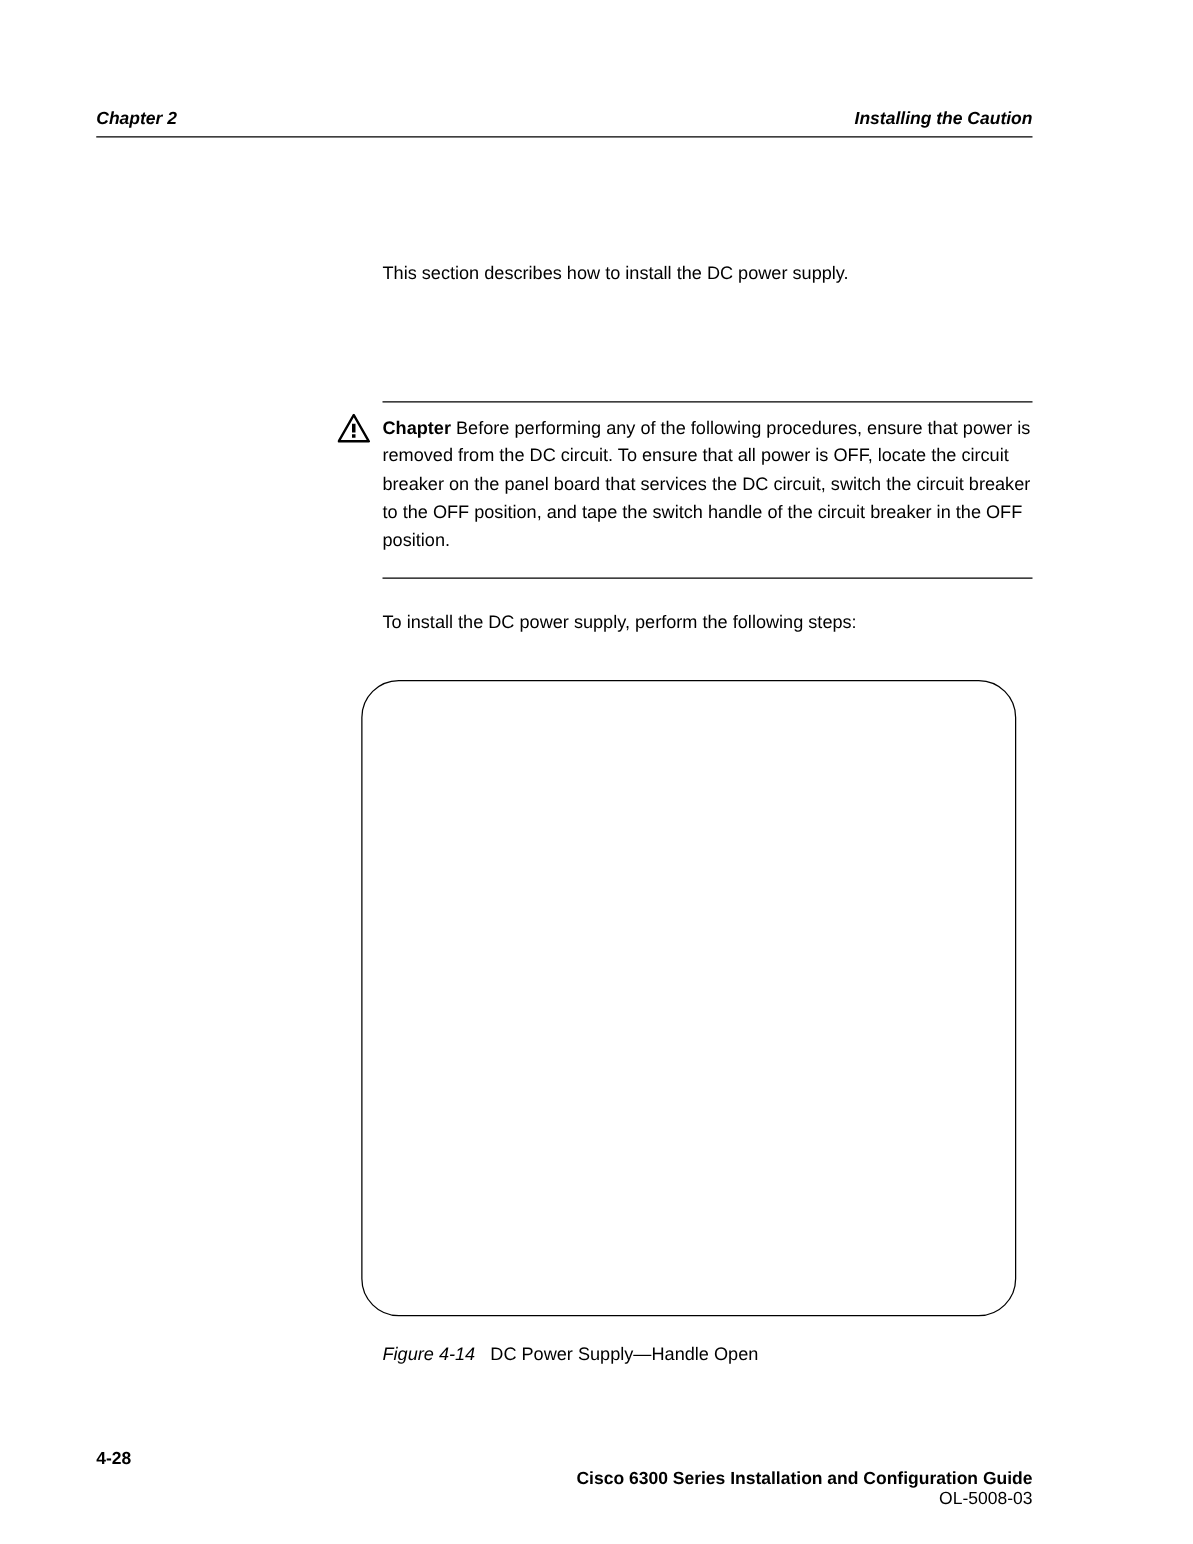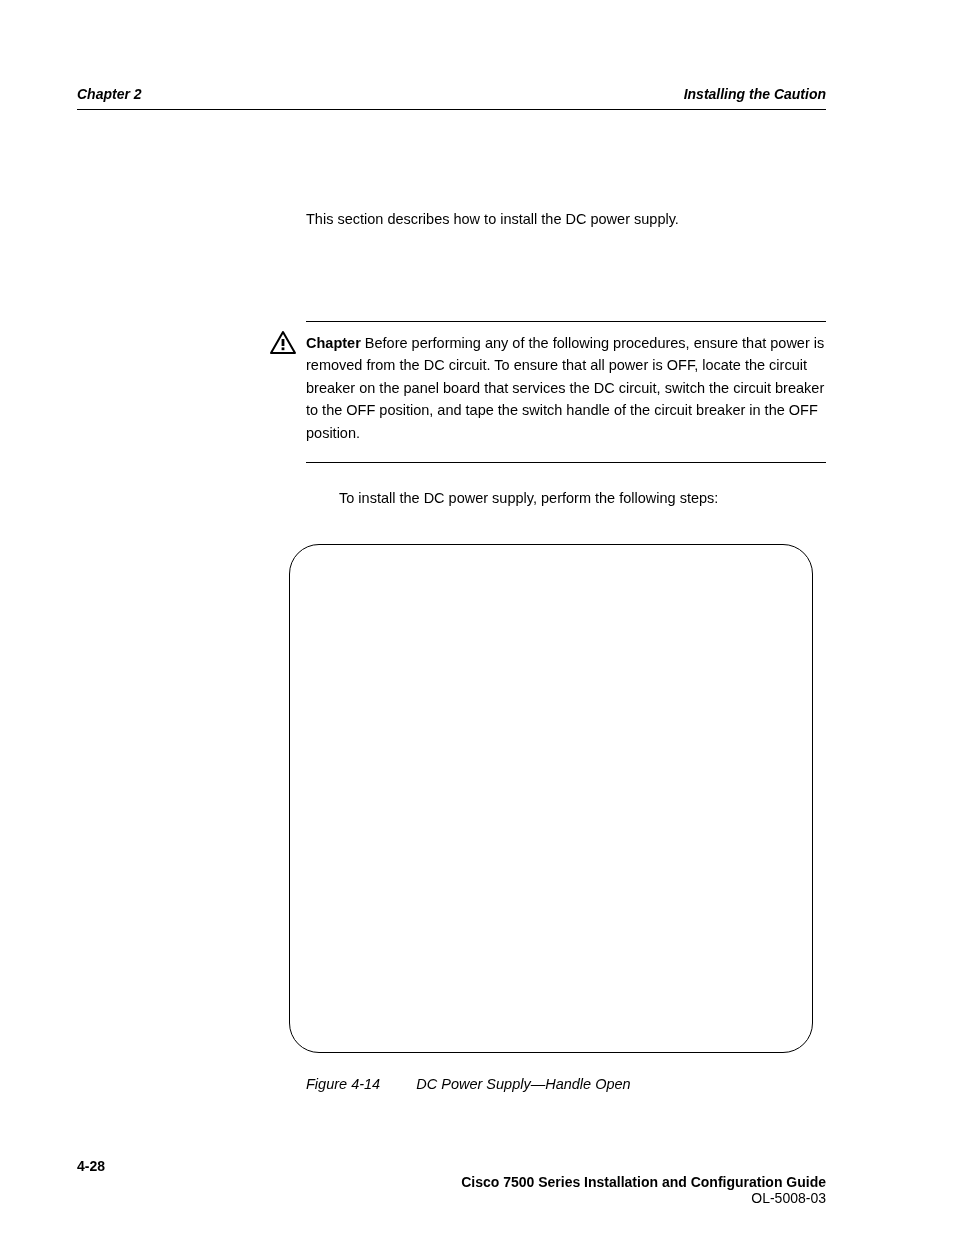--- a/index.html
+++ b/index.html
@@ -79,21 +79,21 @@
     left: 270px;
     top: 331px;
     width: 26px;
     height: 24px;
   }
   .caution-icon svg {
     width: 26px;
     height: 24px;
     display: block;
   }
-  #para3 { top: 487px; margin-left: 33px; }
+  #para3 { top: 487px; }
   .figure {
     position: absolute;
     left: 289px;
     top: 544px;
     width: 524px;
     height: 509px;
     border: 1.6px solid #000;
     border-radius: 30px;
     box-sizing: border-box;
   }
@@ -145,26 +145,26 @@
       <span class="caution-label">Chapter</span>	<span>Before performing any of the following procedures, ensure that power is removed from the DC circuit. To ensure that all power is OFF, locate the circuit breaker on the panel board that services the DC circuit, switch the circuit breaker to the OFF position, and tape the switch handle of the circuit breaker in the OFF position.</span>
     </div>
     <div class="caution-rule-bot"></div>
   </div>
 
   <div class="body-text" id="para3">To install the DC power supply, perform the following steps:</div>
 
   <div class="figure"></div>
 
   <div class="figure-caption">
-    <span style="font-style: italic; font-weight: 400;">Figure 4-14</span>&nbsp;&nbsp;&nbsp;<span style="font-style: italic; margin-left: 24px;">DC Power Supply—Handle Open</span>
+    <span style="font-style: italic; font-weight: 400;">Figure 4-14</span>&nbsp;&nbsp;&nbsp;<span style="">DC Power Supply—Handle Open</span>
   </div>
 
   <div class="footer">
     <div>
       <span class="pn">4-28</span>
     </div>
     <div style="text-align:right;">
-      <div style="font-weight:700;">Cisco 7500 Series Installation and Configuration Guide</div>
+      <div style="font-weight:700;">Cisco 6300 Series Installation and Configuration Guide</div>
       <div>OL-5008-03</div>
     </div>
   </div>
 
 </div>
 
 </body></html>

